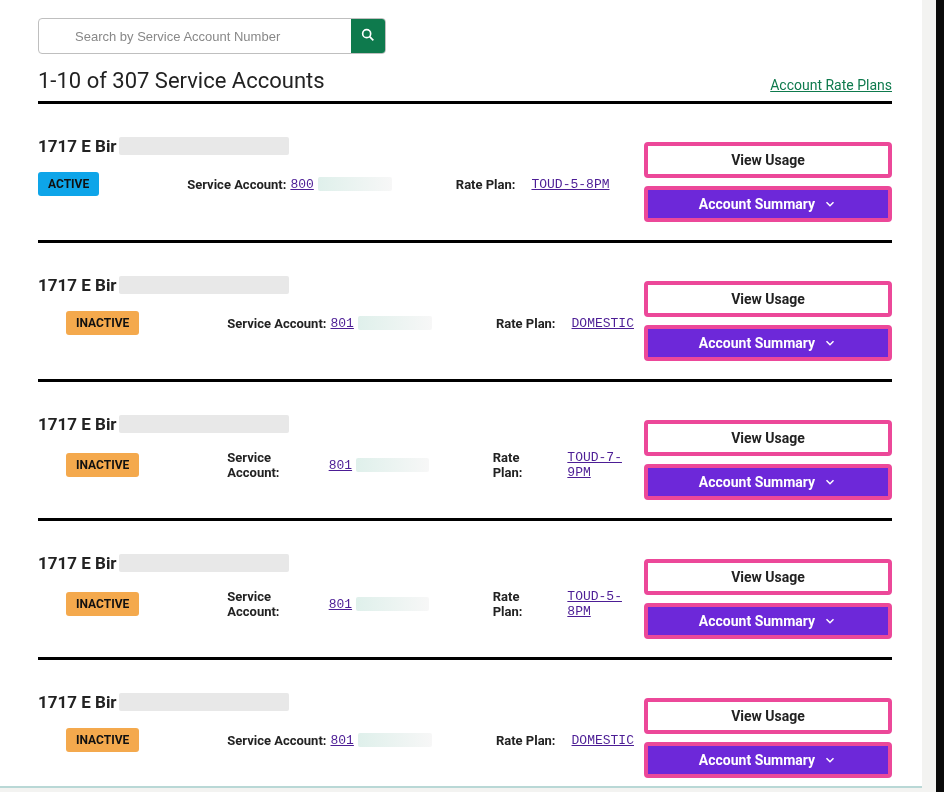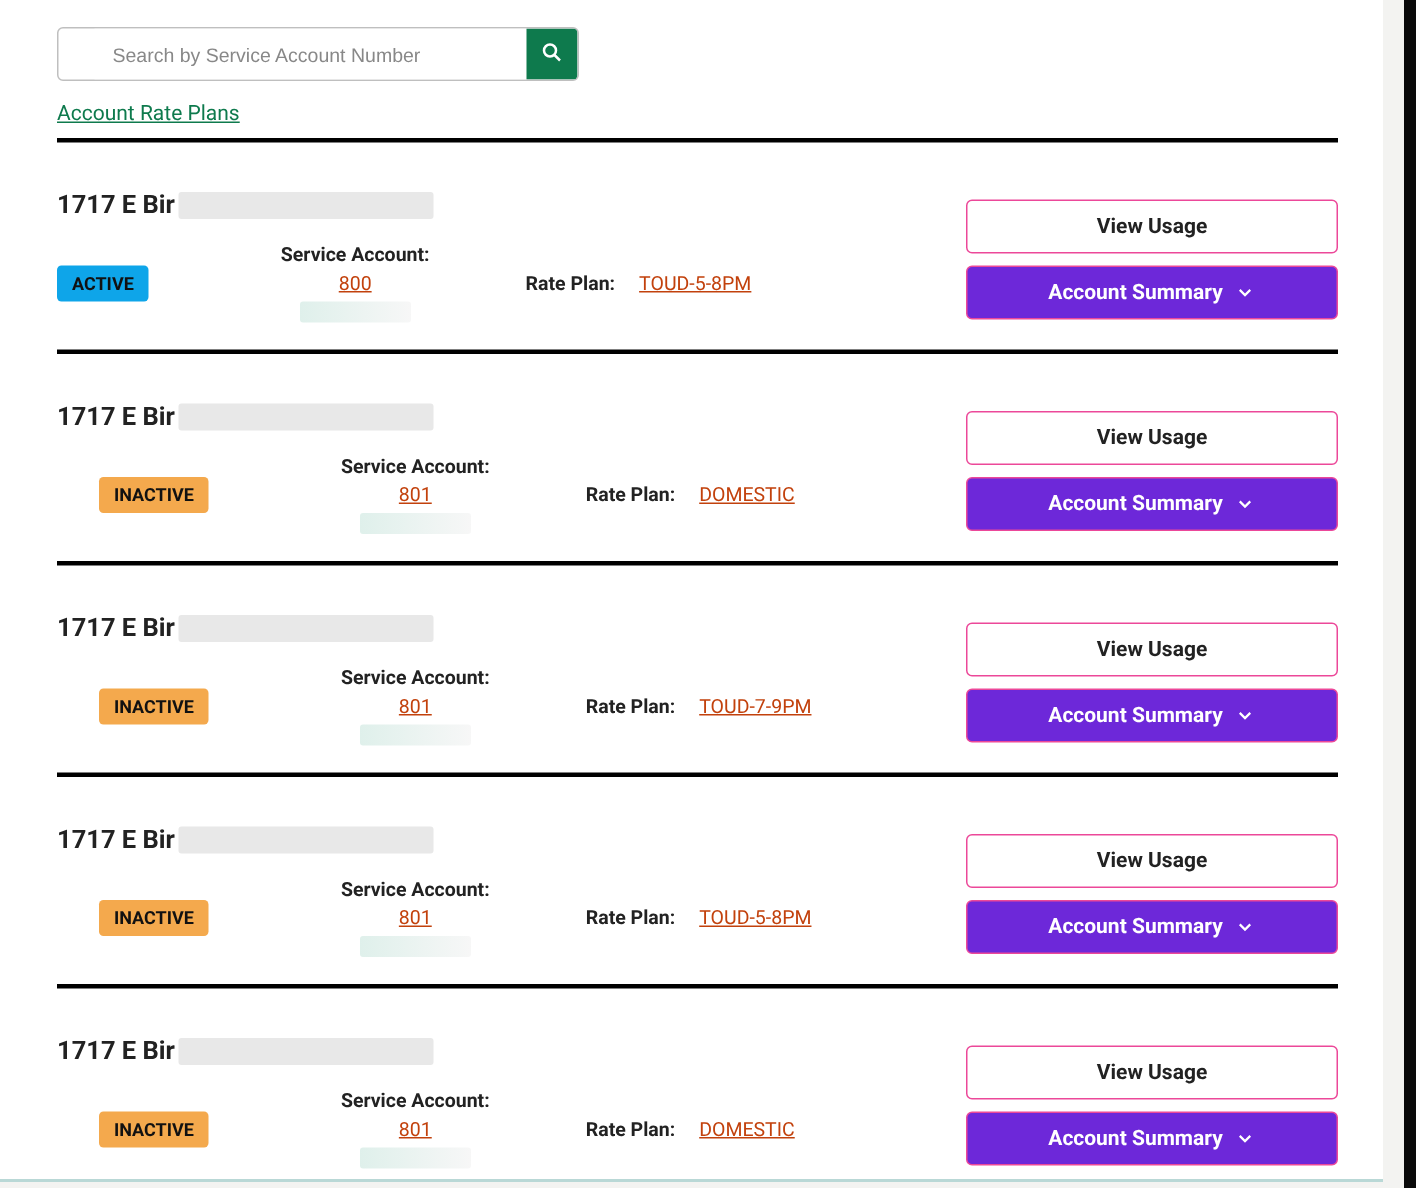--- a/index.html
+++ b/index.html
@@ -37,25 +37,25 @@
   .entry-left { flex:1; }
   .entry-right { width:248px; display:flex; flex-direction:column; gap:8px; padding-top:6px; }
   .addr-line { display:flex; align-items:center; gap:2px; margin-bottom:16px; }
   .addr { font-size:17px; font-weight:700; color:#222; }
   .mask { display:inline-block; height:18px; background:#e8e8e8; border-radius:2px; }
   .meta-row { display:flex; align-items:center; gap:0; }
   .badge { display:inline-block; font-size:12px; font-weight:700; padding:5px 10px; border-radius:3px; color:#111; }
   .badge-active { background:#0ea5e9; }
   .badge-inactive { background:#f4a94d;margin-left:28px; }
   .meta-label { font-size:13px; font-weight:700; color:#222; }
-  .meta-link { font-size:13px; color:#c2410c; text-decoration:underline; cursor:pointer; }
-  .svc-col { margin-left:88px; display:flex; align-items:center; gap:4px;flex-direction:column; }
+  .meta-link { font-size:13px; color:#4c1d95; text-decoration:underline; cursor:pointer;font-family:Liberation Mono, monospace; }
+  .svc-col { margin-left:88px; display:flex; align-items:center; gap:4px; }
   .svc-mask { display:inline-block; width:74px; height:14px; background:linear-gradient(90deg,#dff0eb,#f7f7f7); border-radius:2px; }
   .rate-col { margin-left:64px; display:flex; align-items:flex-start; gap:16px; }
-  .btn { height:36px; border-radius:4px; font-size:14px; font-weight:700; display:flex; align-items:center; justify-content:center; cursor:pointer; border:1px solid #ec4899; }
+  .btn { height:36px; border-radius:4px; font-size:14px; font-weight:700; display:flex; align-items:center; justify-content:center; cursor:pointer; border:4px solid #ec4899; }
   .btn-white { background:#fff; color:#222; }
   .btn-black { background:#6d28d9; color:#fff; gap:8px; }
   .chev { display:inline-flex; }
   .chev svg { stroke:#fff; }
 </style>
 </head>
 <body>
 
 <div class="page">
 
@@ -67,20 +67,21 @@
           <svg width="16" height="16" viewBox="0 0 24 24" fill="none" stroke-width="2.5">
               <circle cx="10" cy="10" r="6"></circle>
               <line x1="20" y1="20" x2="14.5" y2="14.5"></line>
             </svg>
         </span>
       </button>
     </div>
   </div>
 
   <div class="header-row">
+    <div class="count">1-10 of 307 Service Accounts</div>
     <a class="compare">Account Rate Plans</a>
   </div>
   <hr class="thick-divider">
 
   <div id="accounts">
       <div class="entry">
     <div class="entry-top">
       <div class="entry-left">
         <div class="addr-line">
           <span class="addr">1717 E Bir</span>

